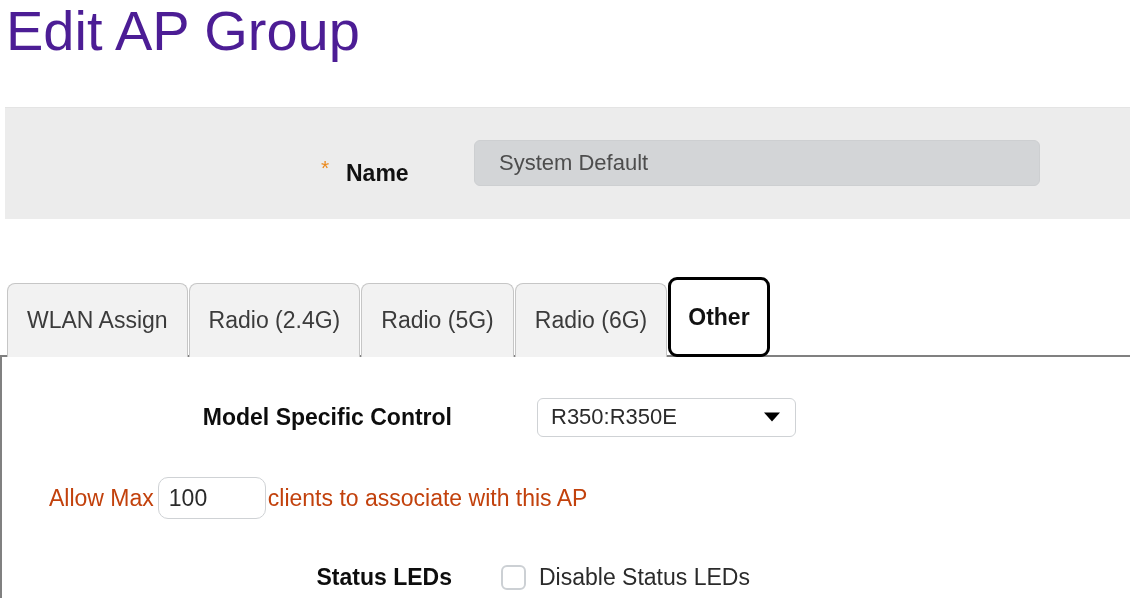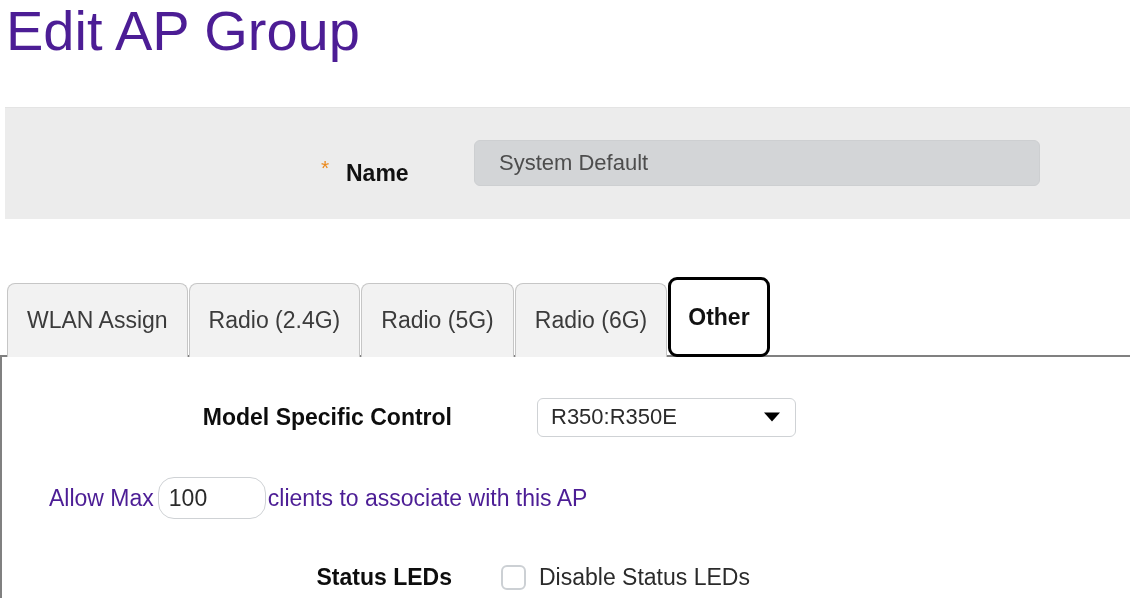--- a/index.html
+++ b/index.html
@@ -206,30 +206,30 @@
     width: 0;
     height: 0;
     border-left: 8px solid transparent;
     border-right: 8px solid transparent;
     border-top: 9px solid #000000;
   }
 
   
   .inline-text {
     font-size: 23px;
-    color: #4c1d95;
+    color: #c2410c;
     font-weight: 400;
     line-height: 30px;
   }
   .num-input {
     width: 108px;
     height: 42px;
     margin: 0 2px 0 4px;
     border: 1px solid #cfd2d5;
-    border-radius: 16px;
+    border-radius: 10px;
     background: #ffffff;
     font-family: "Liberation Sans", sans-serif;
     font-size: 23px;
     color: #2b2b2b;
     padding: 0 10px;
     outline: none;
   }
 
   
   .cb-wrap {

